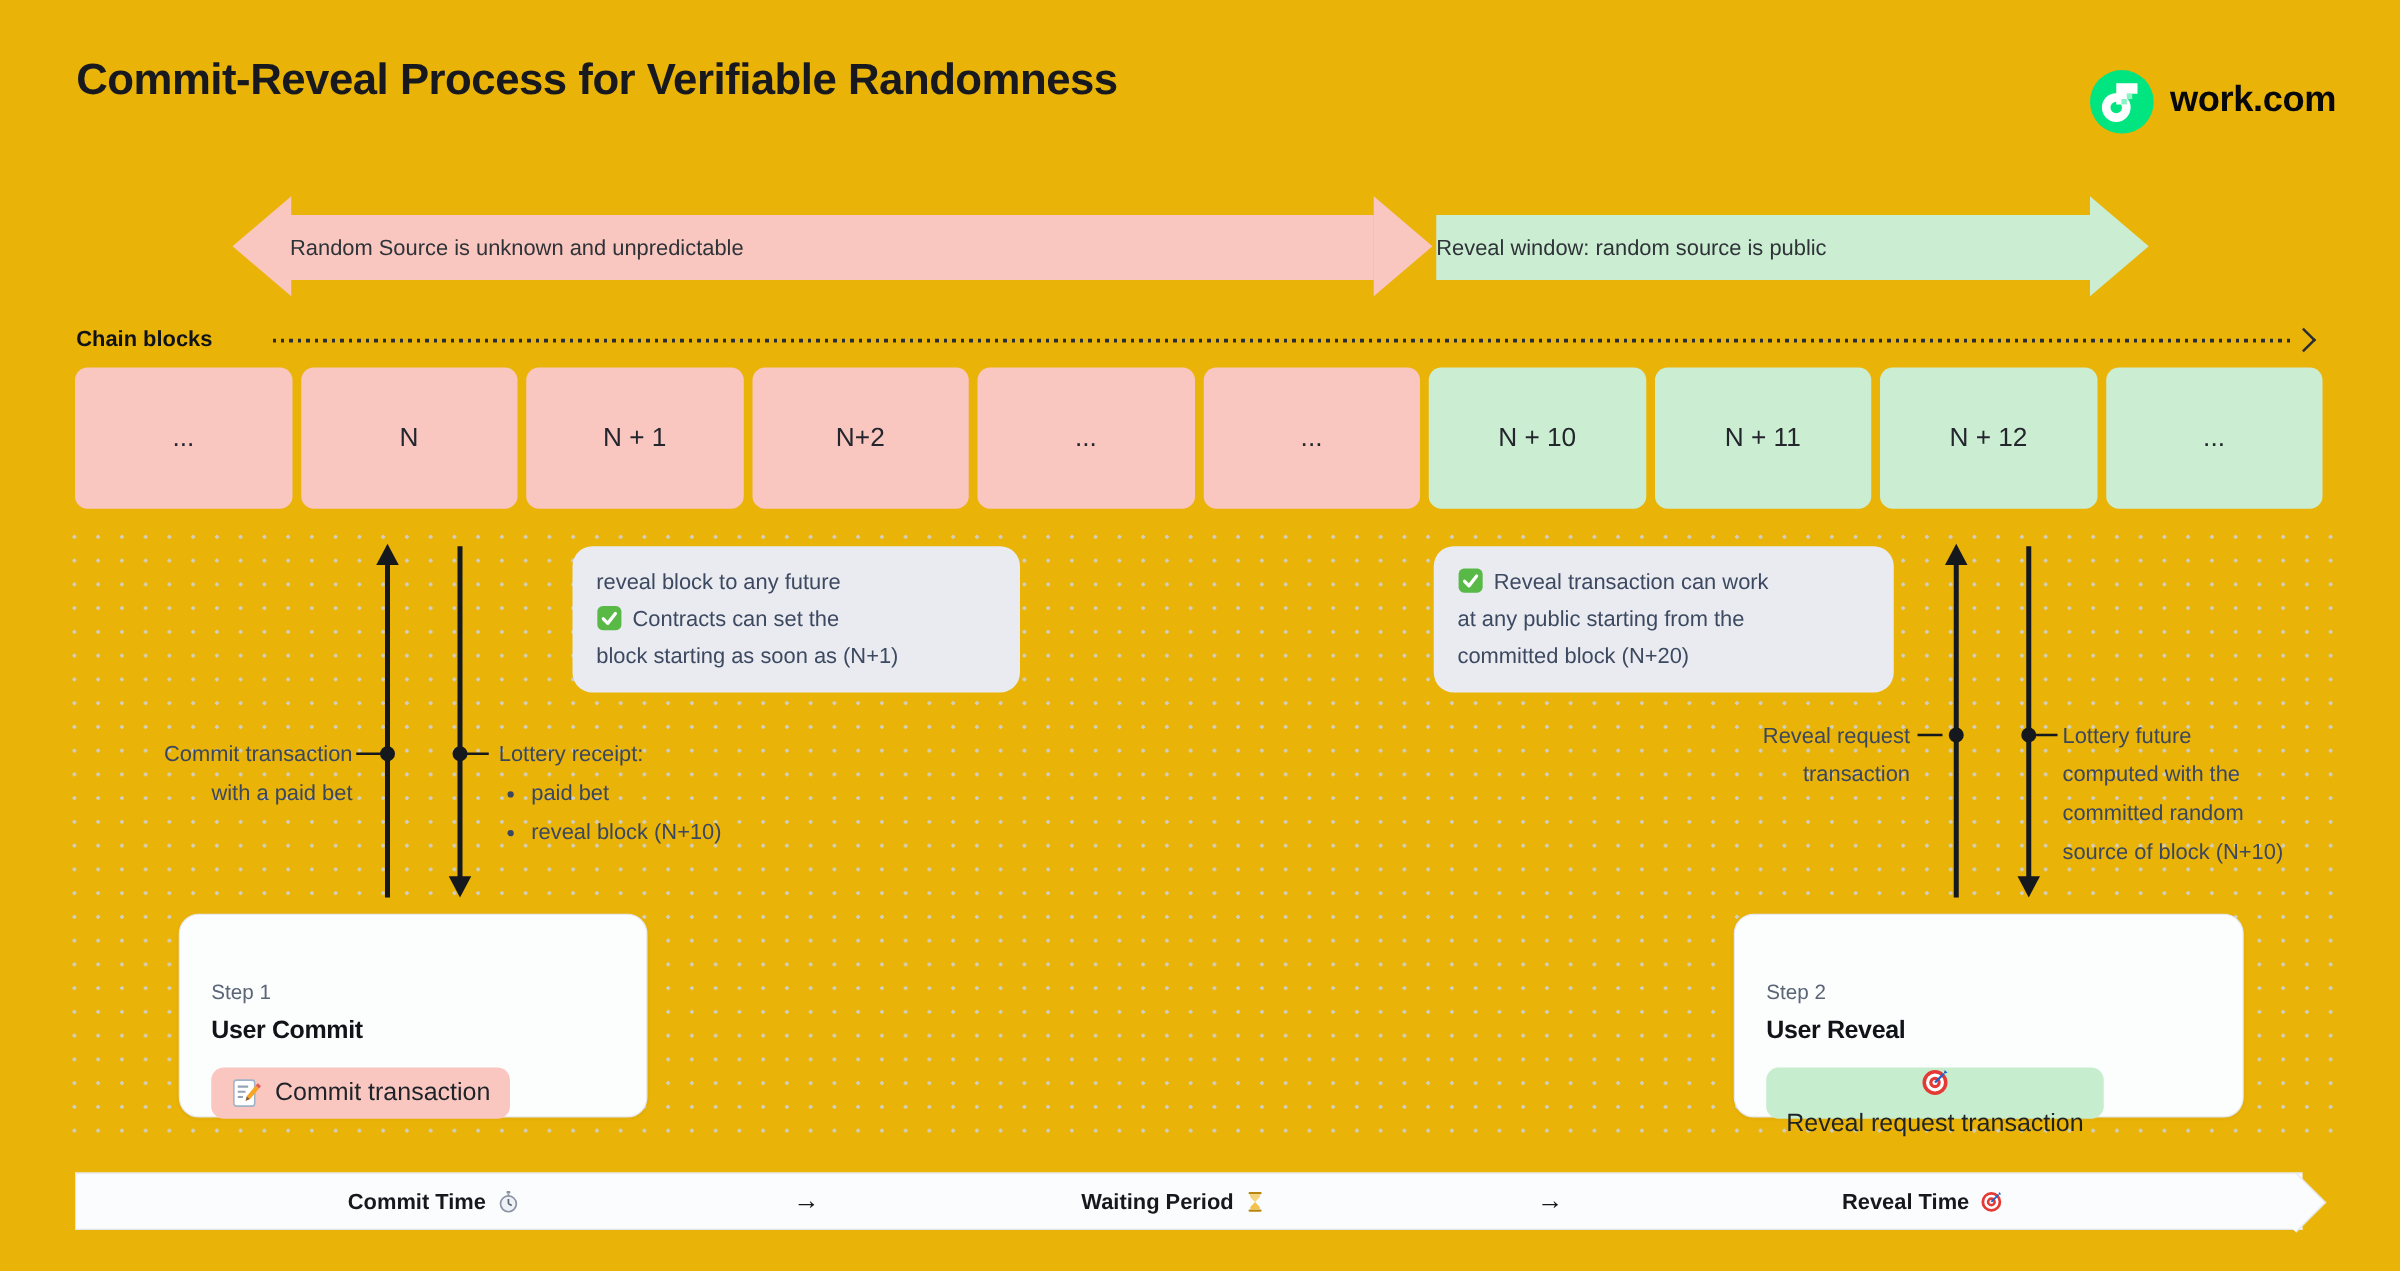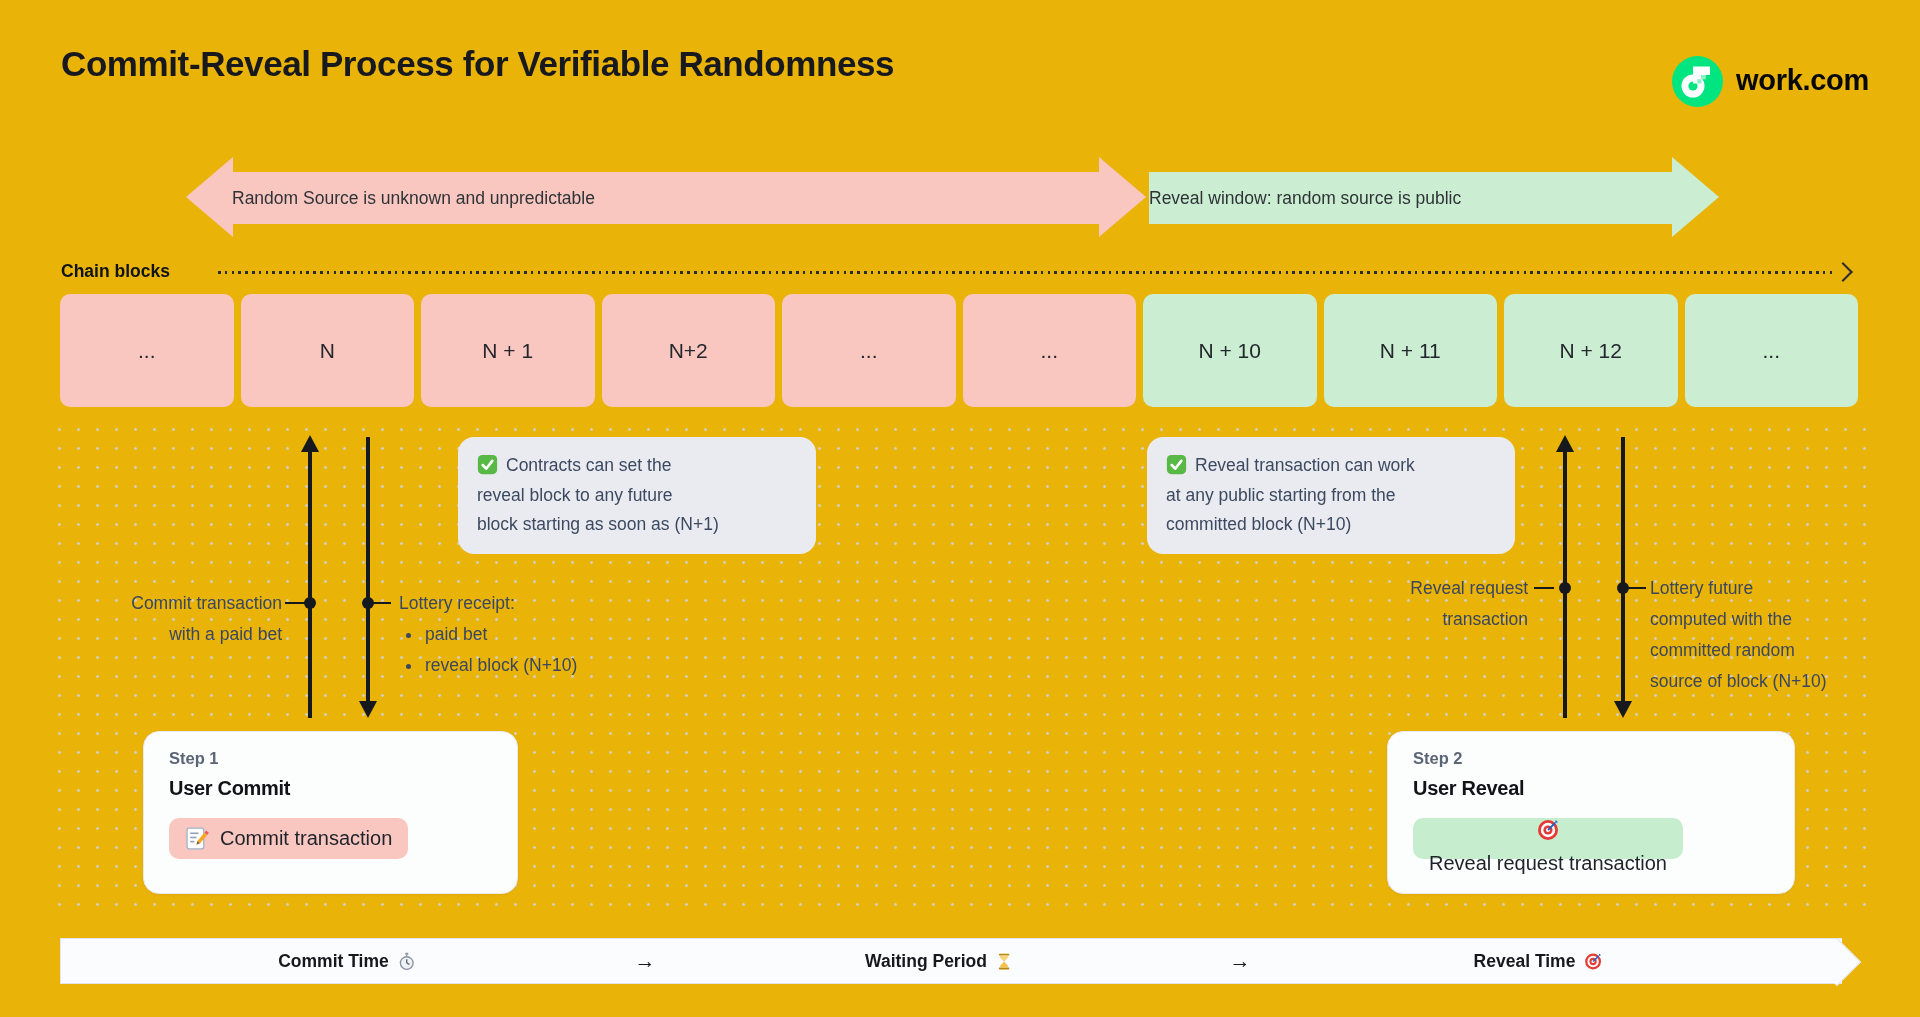--- a/index.html
+++ b/index.html
@@ -58,21 +58,21 @@
 
   
   .annot{position:absolute;font-size:17.5px;font-weight:500;color:#3A475E;line-height:31px;}
   .annot.ra{text-align:right;}
   .annot ul{margin:0;padding:0 0 0 24px;}
   .annot li{padding-left:2px;}
 
   
   .card{background:#FCFDFD;border:1px solid #E7E9EE;border-radius:16px;
     box-shadow:0 1px 3px rgba(16,24,40,.05);padding:14px 0 0 25px;box-sizing:border-box;}
-  .eyebrow{font-size:16.5px;font-weight:700;color:#5A6576;line-height:24px;}
+  .eyebrow{font-size:16.5px;font-weight:400;color:#5A6576;line-height:24px;margin-top:36px;}
   .card-title{font-size:20px;font-weight:800;color:#101317;line-height:36px;letter-spacing:-.3px;}
   .pill{display:inline-flex;align-items:center;gap:10px;height:41px;margin-top:12px;
     padding:0 16px;border-radius:10px;font-size:20px;font-weight:500;color:#1E2329;}
   .pill-red{background:#FAC6C0;}
   .pill-green{background:#C7EDCF;flex-direction:column;}
   .pill svg{flex:none;}
 
   
   .tl-bar{left:60px;top:938px;width:1782px;height:46px;background:#FBFCFD;
     border:1.5px solid #E3E5EA;border-right:none;box-sizing:border-box;}
@@ -141,43 +141,43 @@
         <span>N + 12</span>
       </div>
     <div class="block block-green">
         <span>...</span>
       </div>
   </div>
 
   <div class="abs dotgrid"></div>
 
   <div class="abs callout" style="left:458px;top:437px;width:320px">
+    <div>reveal block to any future</div>
     <div>
       <span class="check-badge">
         <svg width="21" height="21" viewBox="0 0 24 24">
             <rect x="1" y="1" width="22" height="22" rx="5" fill="#58B947"></rect>
             <path d="M6.5 12.6l4 4.2 7-9" stroke="#fff" stroke-width="3" fill="none" stroke-linecap="round" stroke-linejoin="round"></path>
           </svg>
       </span><span>Contracts can set the</span>
     </div>
-    <div>reveal block to any future</div>
     <div>block starting as soon as (N+1)</div>
   </div>
 
   <div class="abs callout" style="left:1147px;top:437px;width:330px">
     <div>
       <span class="check-badge">
         <svg width="21" height="21" viewBox="0 0 24 24">
             <rect x="1" y="1" width="22" height="22" rx="5" fill="#58B947"></rect>
             <path d="M6.5 12.6l4 4.2 7-9" stroke="#fff" stroke-width="3" fill="none" stroke-linecap="round" stroke-linejoin="round"></path>
           </svg>
       </span><span>Reveal transaction can work</span>
     </div>
     <div>at any public starting from the</div>
-    <div>committed block (N+10)</div>
+    <div>committed block (N+20)</div>
   </div>
 
   <div class="varrow" style="left:308.2px;top:435px;height:283px">
     <span class="vhead up"></span>
     <span class="vshaft" style="top:13px;bottom:0"></span>
   </div>
   <div class="varrow" style="left:366.2px;top:437px;height:281px">
     <span class="vshaft" style="top:0;bottom:13px"></span>
     <span class="vhead down"></span>
   </div>

